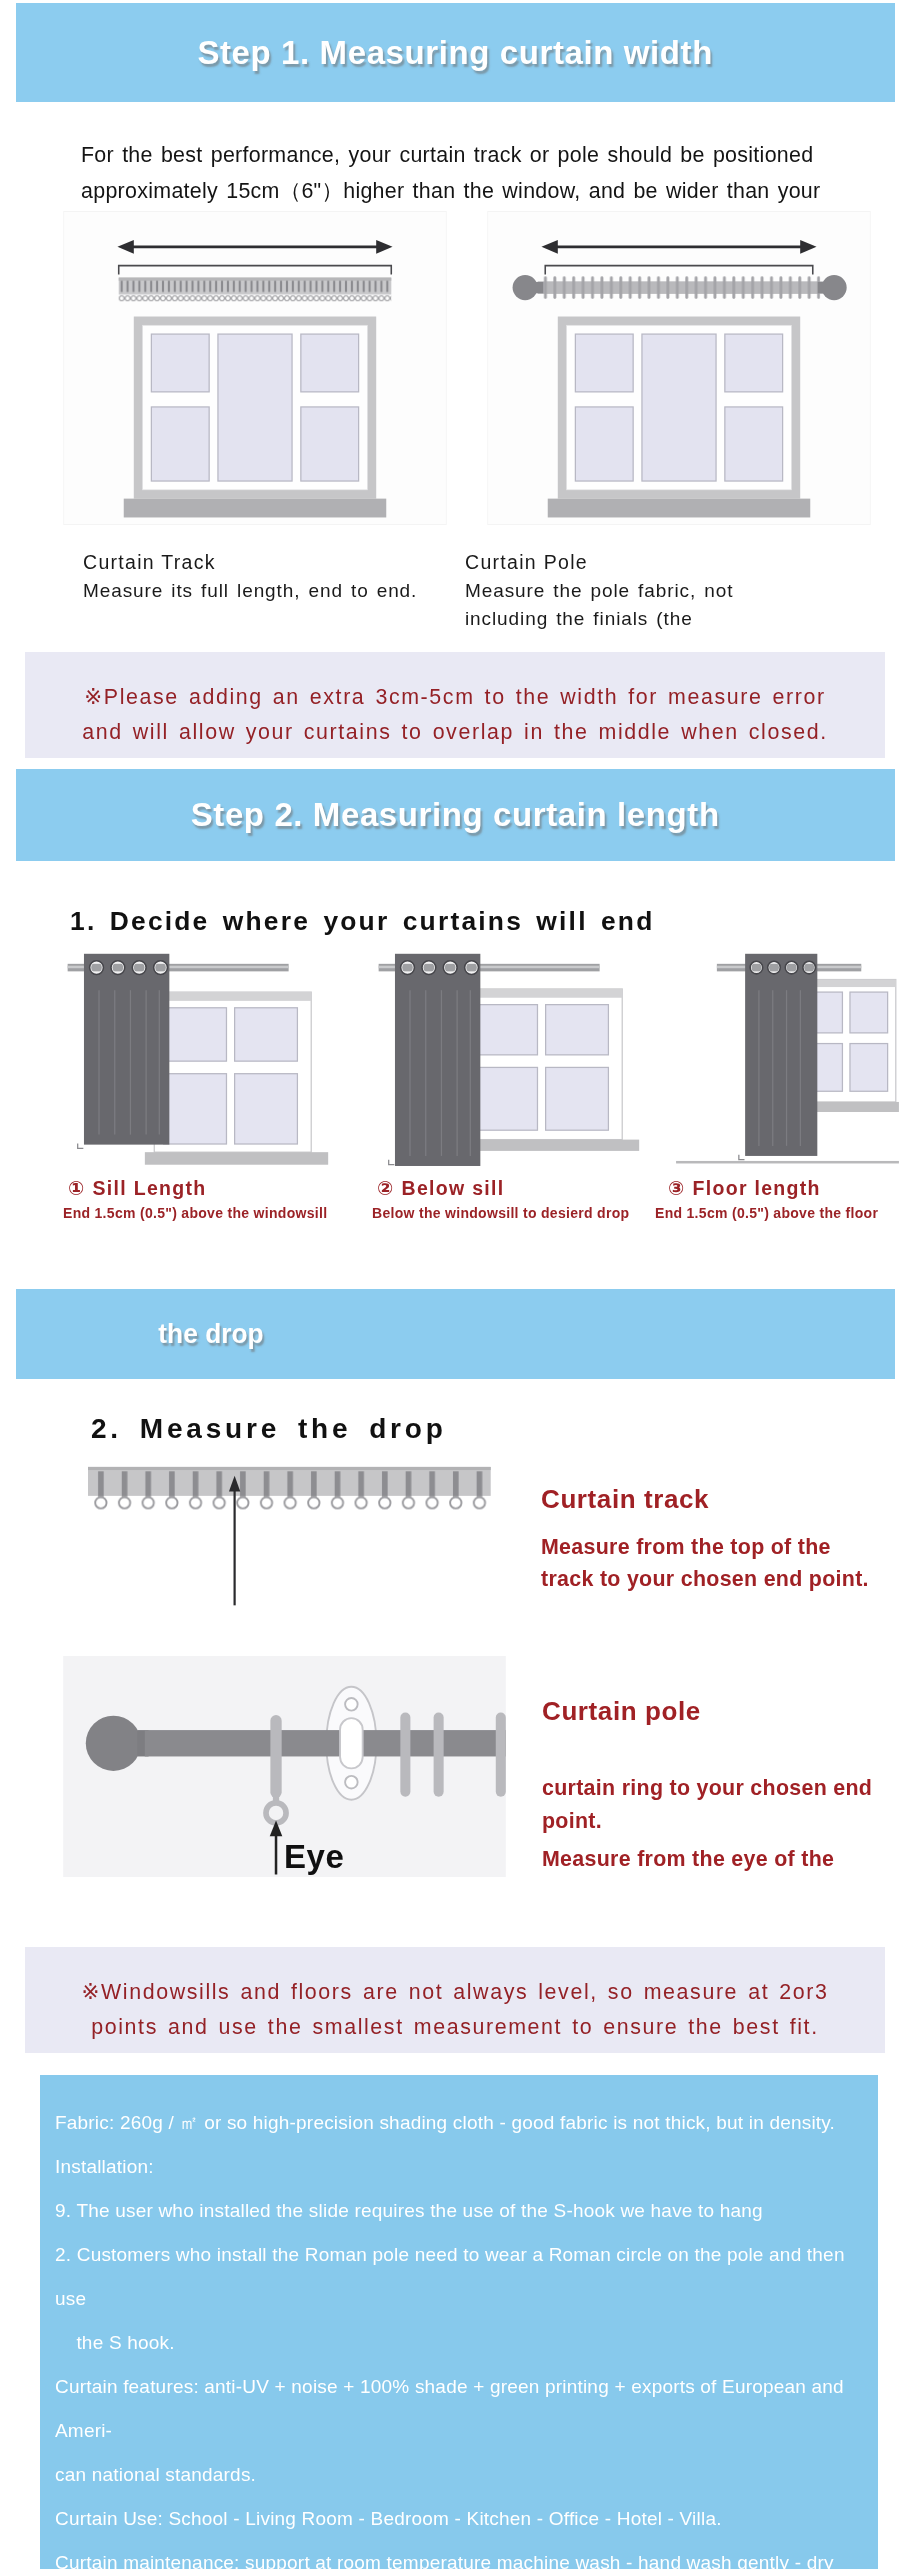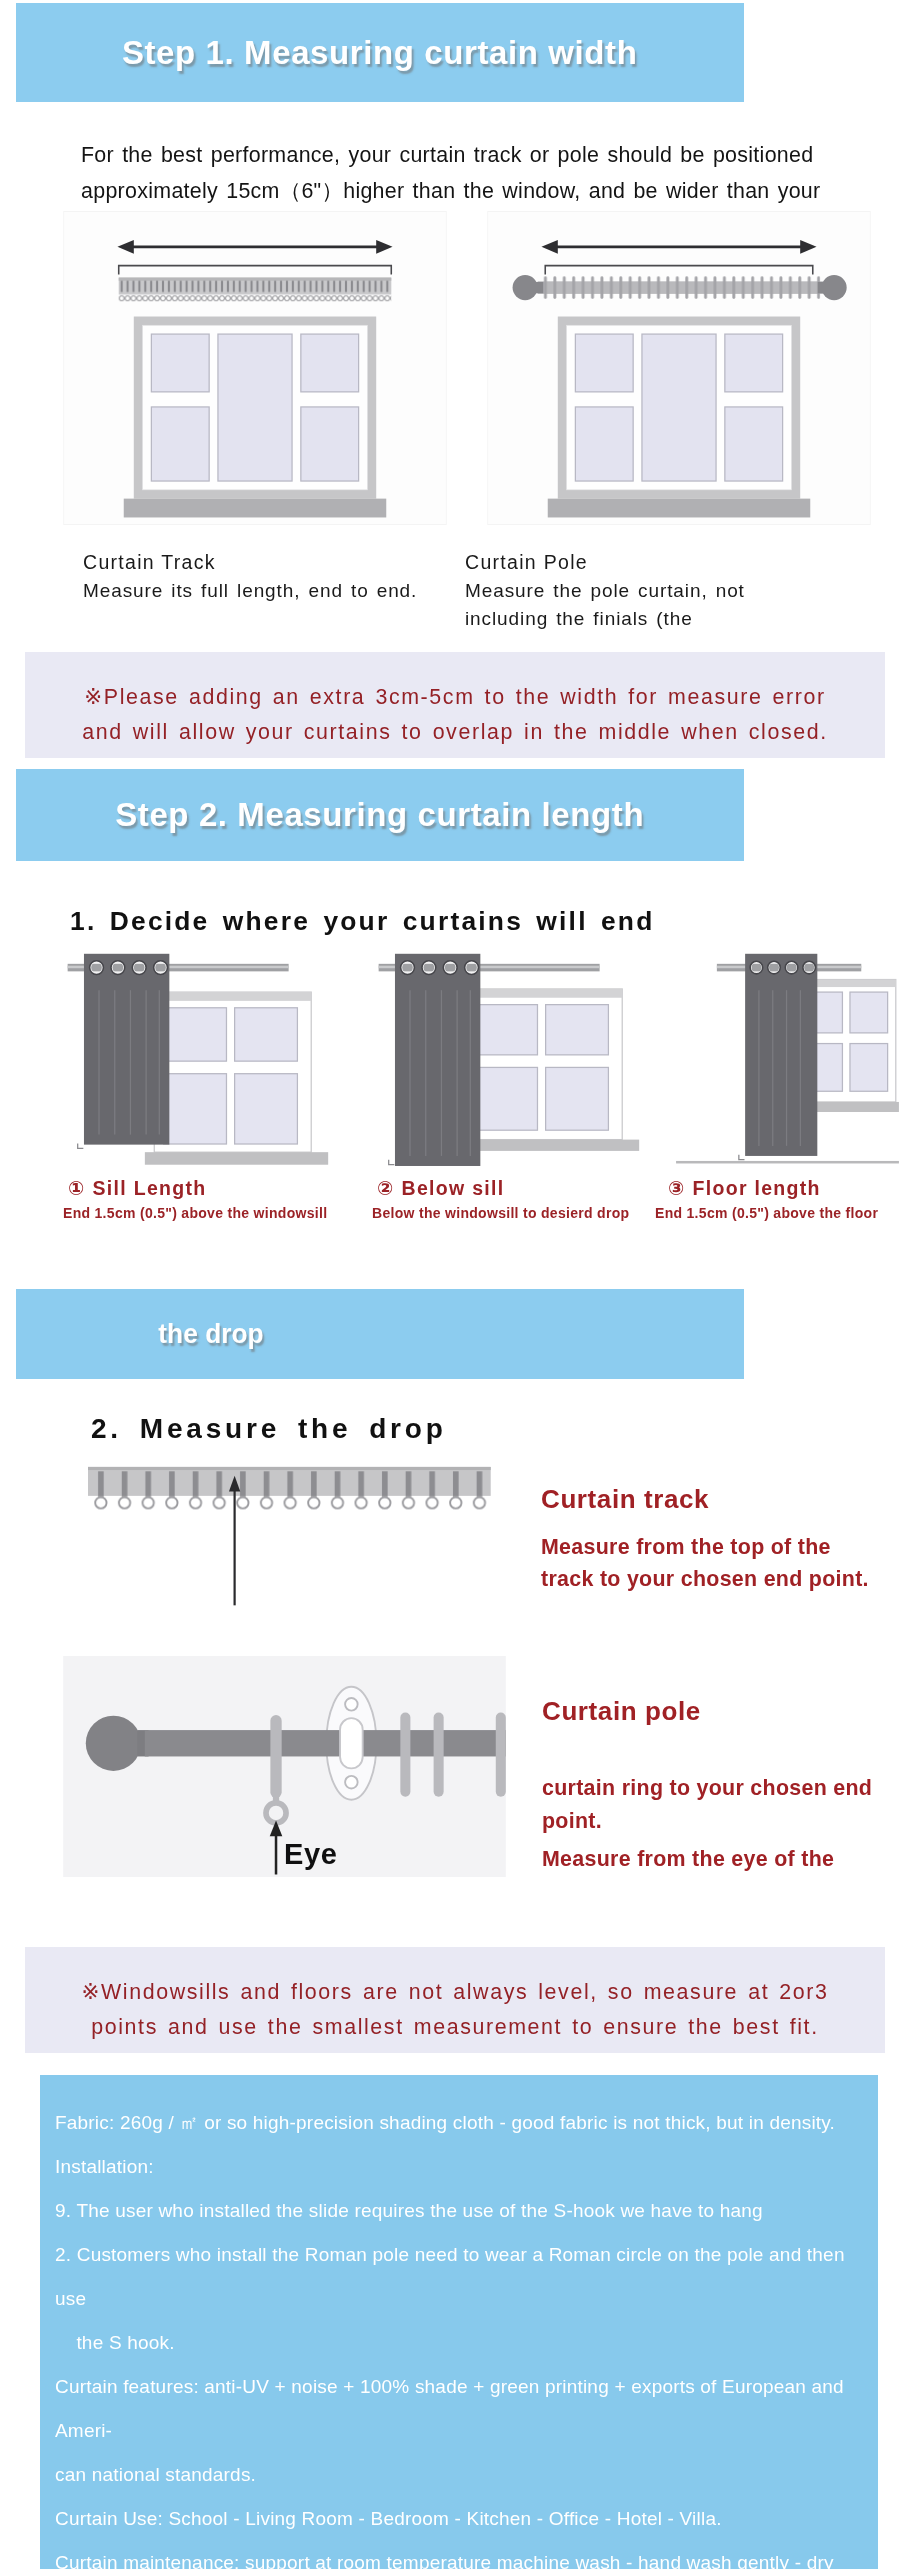--- a/index.html
+++ b/index.html
@@ -5,21 +5,21 @@
   html,body{margin:0;padding:0;background:#ffffff;}
   .page{
     position:relative;width:910px;height:2576px;margin:0;
     background:#ffffff;overflow:hidden;
     font-family:"Liberation Sans","DejaVu Sans",sans-serif;
     color:#1d1d1f;
   }
   .abs{position:absolute;}
   
   .banner{
-    position:absolute;left:15.7px;width:728px;background:#8cccef;
+    position:absolute;left:15.7px;width:879px;background:#8cccef;
     color:#ffffff;font-weight:bold;
     display:flex;align-items:center;justify-content:center;
     text-shadow:1.9px 2.5px 1.9px rgba(110,110,110,0.55);
     letter-spacing:0.6px;
   }
   .banner1{top:3.1px;height:99px;font-size:33px;}
   .banner2{top:769px;height:92px;font-size:33px;}
   .banner3{top:1289px;height:90px;font-size:33px;justify-content:flex-start;padding-left:123px;box-sizing:border-box;}
   .banner3 .sub{font-size:28px;margin-left:16.4px;display:inline-block;transform:scaleX(0.94);letter-spacing:0;}
   
@@ -35,21 +35,21 @@
   .note2{top:1947px;}
   .heading{position:absolute;font-size:26.4px;font-weight:bold;color:#111111;letter-spacing:2.2px;word-spacing:3.8px;}
   .h1{left:70px;top:889px;margin-top:17px;}
   .h2{left:91px;top:1413px;font-size:28px;letter-spacing:3.8px;word-spacing:6.3px;}
   
   .opt-title{position:absolute;top:1177px;font-size:19.5px;font-weight:bold;color:#9b2226;letter-spacing:1.3px;}
   .opt-desc{position:absolute;top:1205px;font-size:14px;font-weight:bold;color:#9b2226;letter-spacing:0.3px;}
   
   .red-title{position:absolute;font-size:26px;font-weight:bold;color:#a02125;letter-spacing:0.6px;}
   .red-line{position:absolute;font-size:21.4px;font-weight:bold;color:#a02125;letter-spacing:0.3px;}
-  .eye-label{position:absolute;left:284px;top:1838px;font-size:29px;font-weight:bold;color:#0f0f10;letter-spacing:0.6px;}
+  .eye-label{position:absolute;left:284px;top:1838px;font-size:33px;font-weight:bold;color:#0f0f10;letter-spacing:0.6px;}
   
   .bluebox{
     position:absolute;left:40px;top:2075px;width:838px;height:494px;background:#87c9ec;
     color:#ffffff;font-size:19px;line-height:44px;letter-spacing:0.2px;
     padding:26.4px 14px 0 15px;box-sizing:border-box;
   }
   .bluebox .indent{padding-left:21.4px;}
   .illo{position:absolute;top:211px;}
   .panel{position:absolute;top:945px;}
 </style>
@@ -131,21 +131,21 @@
         <rect x="378" y="196" width="92" height="92"></rect>
         <rect x="378" y="312" width="92" height="118"></rect>
       </g>
       <rect x="96" y="458" width="418" height="30" fill="#b0b0b3"></rect>
     </g>
   </svg>
 
   <div class="cap-title" style="left:83px;top:551px">Curtain Track</div>
   <div class="cap-desc" style="left:83px;top:580px">Measure its full length, end to end.</div>
   <div class="cap-title" style="left:465px;top:551px">Curtain Pole</div>
-  <div class="cap-desc" style="left:465px;top:580px">Measure the pole curtain, not</div>
+  <div class="cap-desc" style="left:465px;top:580px">Measure the pole fabric, not</div>
   <div class="cap-desc" style="left:465px;top:608px">including the finials (the</div>
 
   <div class="note note1">
     <div>※Please adding an extra 3cm-5cm to the width for measure error</div>
     <div>and will allow your curtains to overlap in the middle when closed.</div>
   </div>
 
   <div class="banner banner2">
     <span>Step 2. Measuring curtain length</span>
   </div>

